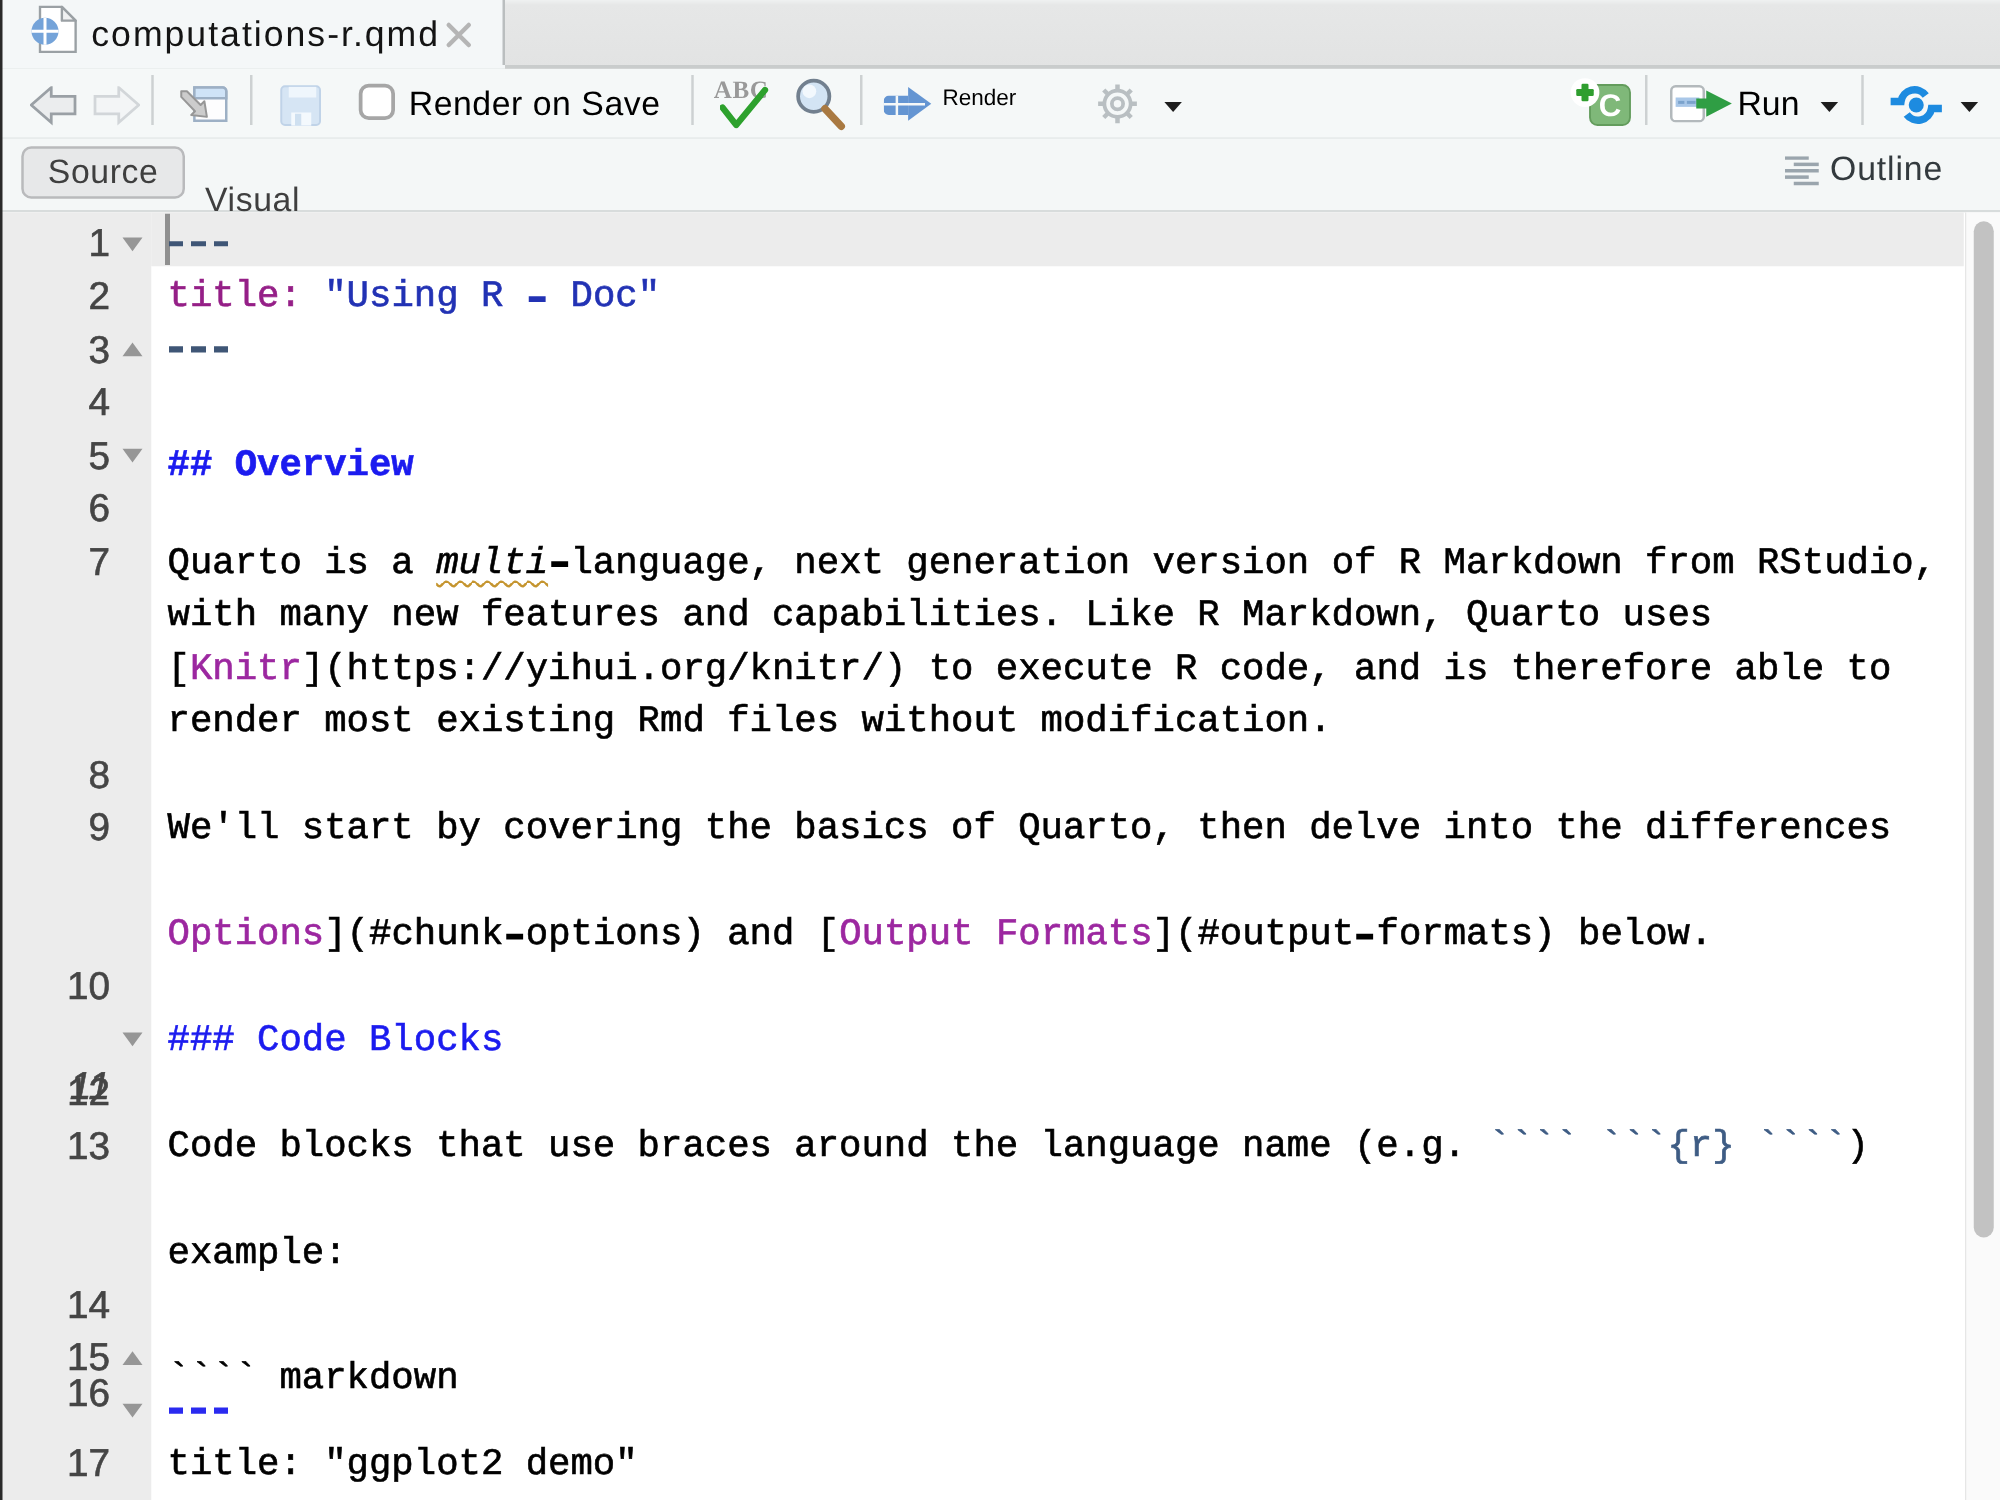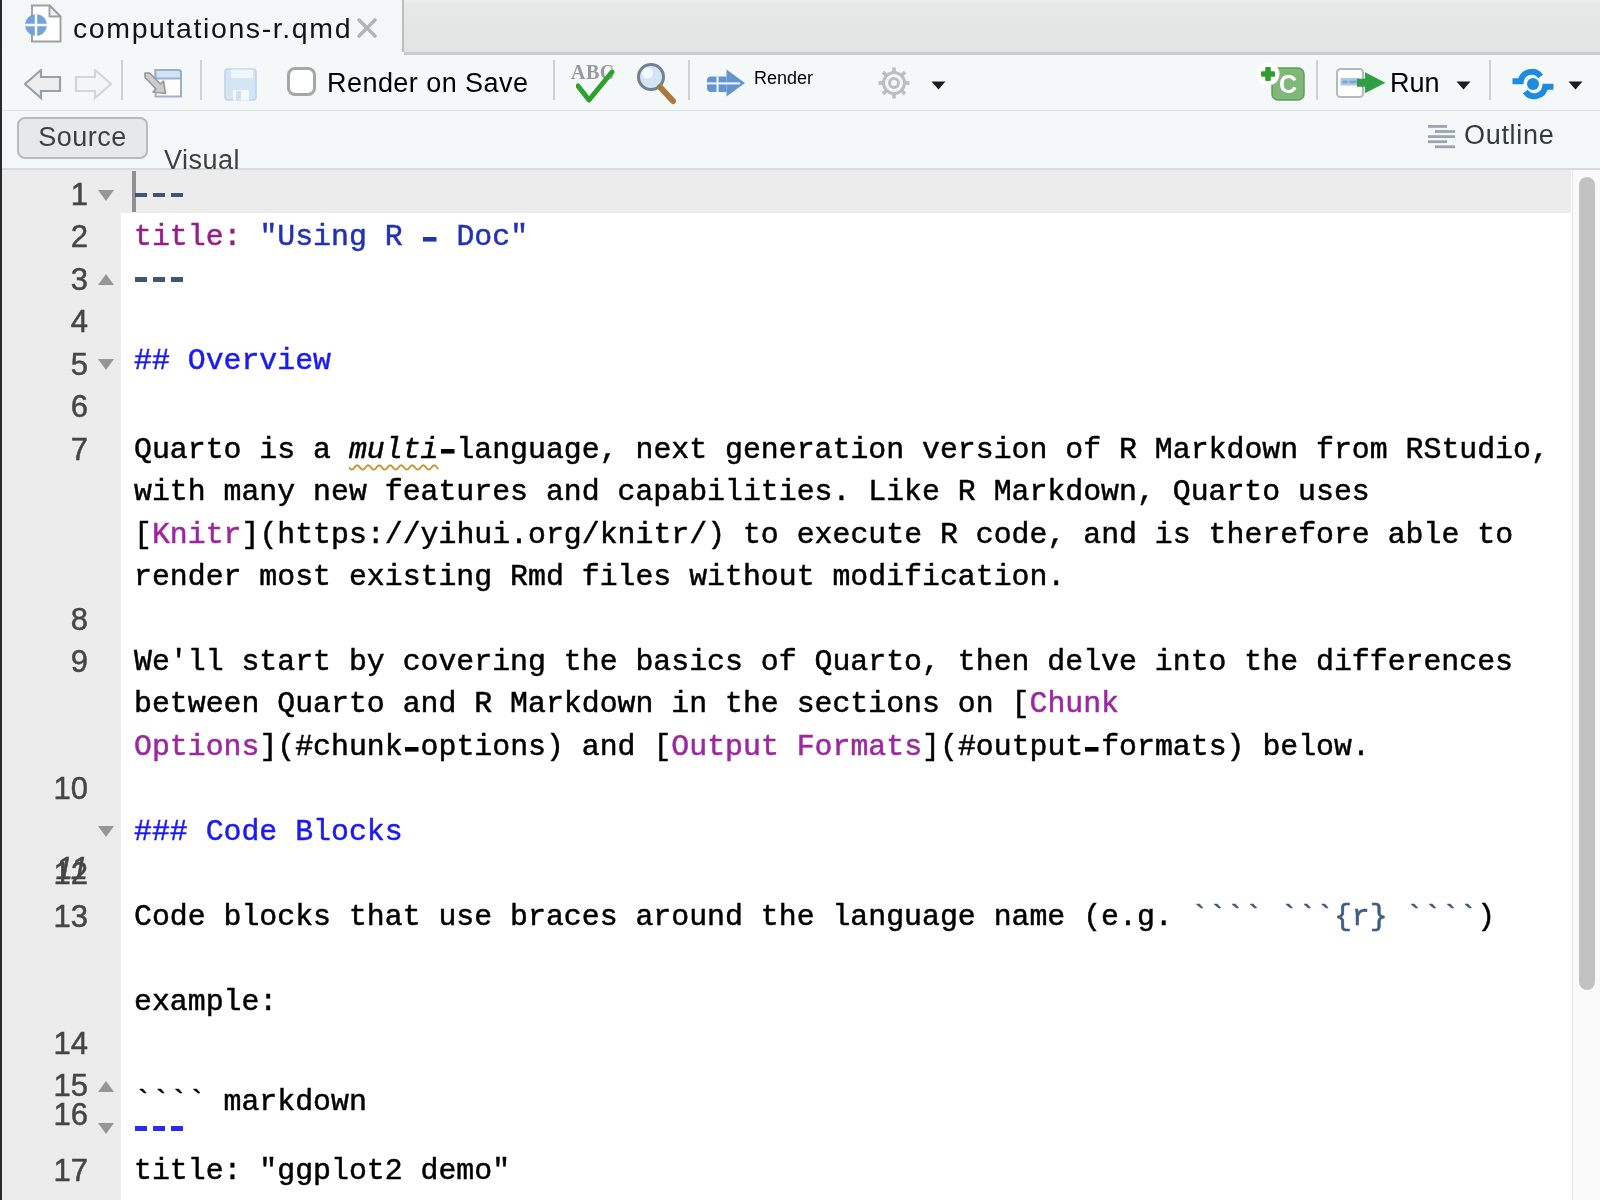--- a/index.html
+++ b/index.html
@@ -203,27 +203,26 @@
     <div class="fold fu" style="left:98px;top:100.4px;"></div>
     <div class="fold fd" style="left:98px;top:185.3px;"></div>
     <div class="fold fd" style="left:98px;top:652.25px;"></div>
     <div class="fold fu" style="left:98px;top:906.95px;"></div>
     <div class="fold fd" style="left:98px;top:949.4px;"></div>
   </div>
   <div class="abs mono" id="rows" style="left:134px;top:4px;width:1440px;height:1030px;">
     <div class="r" style="top:0.0px;"><div class="dashbar" style="left:1.2px;top:18.5px;background:repeating-linear-gradient(90deg,#3f5676 0 11.8px,rgba(0,0,0,0) 11.8px 17.91px);"></div></div>
     <div class="r" style="top:42.45px;"><span class="k">title:</span> <span class="s">"Using R <span class="hs">-</span> Doc"</span></div>
     <div class="r" style="top:84.9px;"><div class="dashbar" style="left:1.2px;top:18.5px;background:repeating-linear-gradient(90deg,#3f5676 0 11.8px,rgba(0,0,0,0) 11.8px 17.91px);"></div></div>
-    <div class="r" style="top:166px;"><span class="hd">## Overview</span></div>
+    <div class="r" style="top:177px;font-weight:bold;"><span class="hd">## Overview</span></div>
     <div class="r" style="top:254.7px;">Quarto is a <span class="w">multi</span><span class="hb">-</span>language, next generation version of R Markdown from RStudio,</div>
     <div class="r" style="top:297.15px;">with many new features and capabilities. Like R Markdown, Quarto uses</div>
     <div class="r" style="top:339.6px;">[<span class="l">Knitr</span>](<span class="u">https://yihui.org/knitr/</span>) to execute R code, and is therefore able to</div>
     <div class="r" style="top:382.05px;">render most existing Rmd files without modification.</div>
     <div class="r" style="top:466.95px;">We'll start by covering the basics of Quarto, then delve into the differences</div>
-    <div class="r" style="top:509.4px;">between Quarto and R Markdown in the sections on [<span class="l">Chunk</span></div>
     <div class="r" style="top:551.85px;"><span class="l">Options</span>](<span class="u">#chunk<span class="hb">-</span>options</span>) and [<span class="l">Output Formats</span>](<span class="u">#output<span class="hb">-</span>formats</span>) below.</div>
     <div class="r" style="top:636.75px;"><span class="hd">### Code Blocks</span></div>
     <div class="r" style="top:721.65px;">Code blocks that use braces around the language name (e.g. <span class="sl">````</span> <span class="sl">```{r}</span> <span class="sl">````</span>)</div>
     <div class="r" style="top:806.55px;">example:</div>
     <div class="r" style="top:891.45px;margin-top:16px;">```` markdown</div>
     <div class="r" style="top:933.9px;"><div class="dashbar" style="left:1.2px;top:18.5px;background:repeating-linear-gradient(90deg,#2a2af0 0 11.8px,rgba(0,0,0,0) 11.8px 17.91px);"></div></div>
     <div class="r" style="top:976.35px;">title: "ggplot2 demo"</div>
   </div>
 </div>
 <div class="abs" id="sbtrack"></div>

